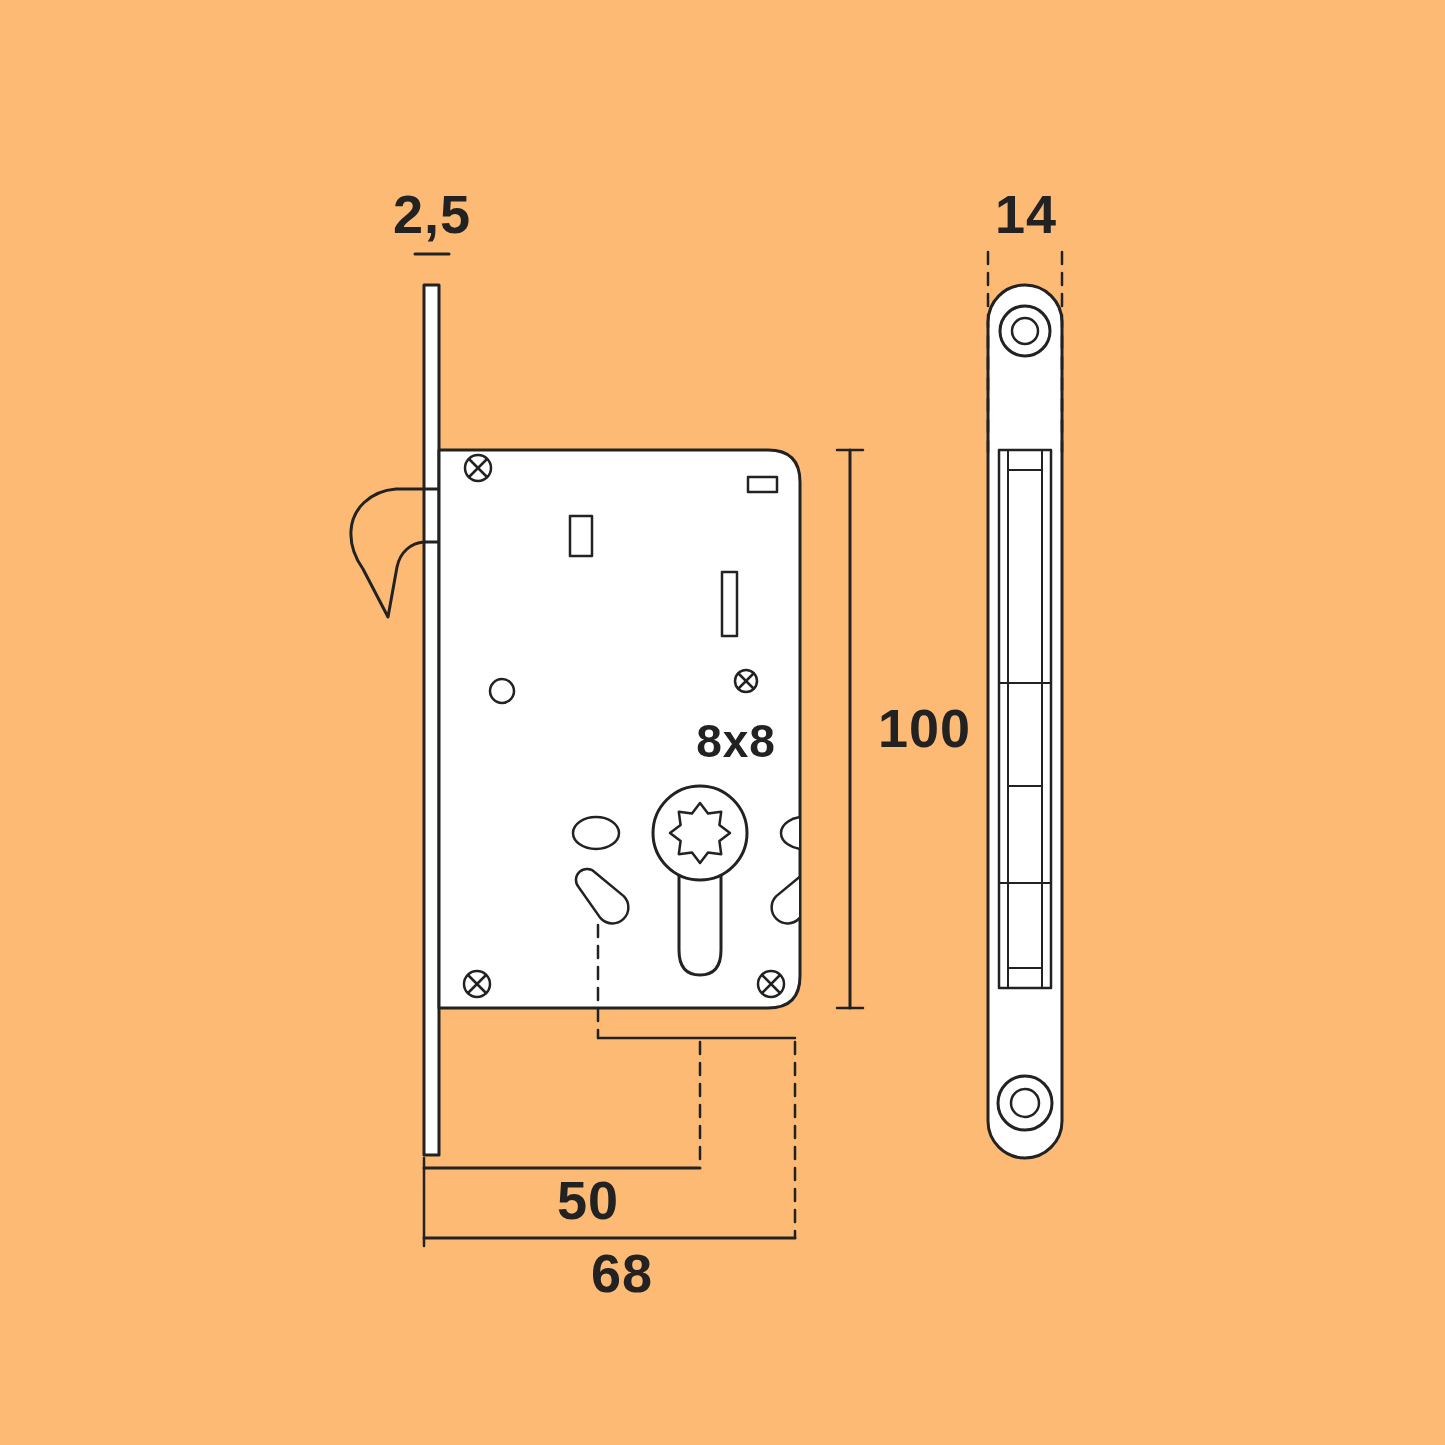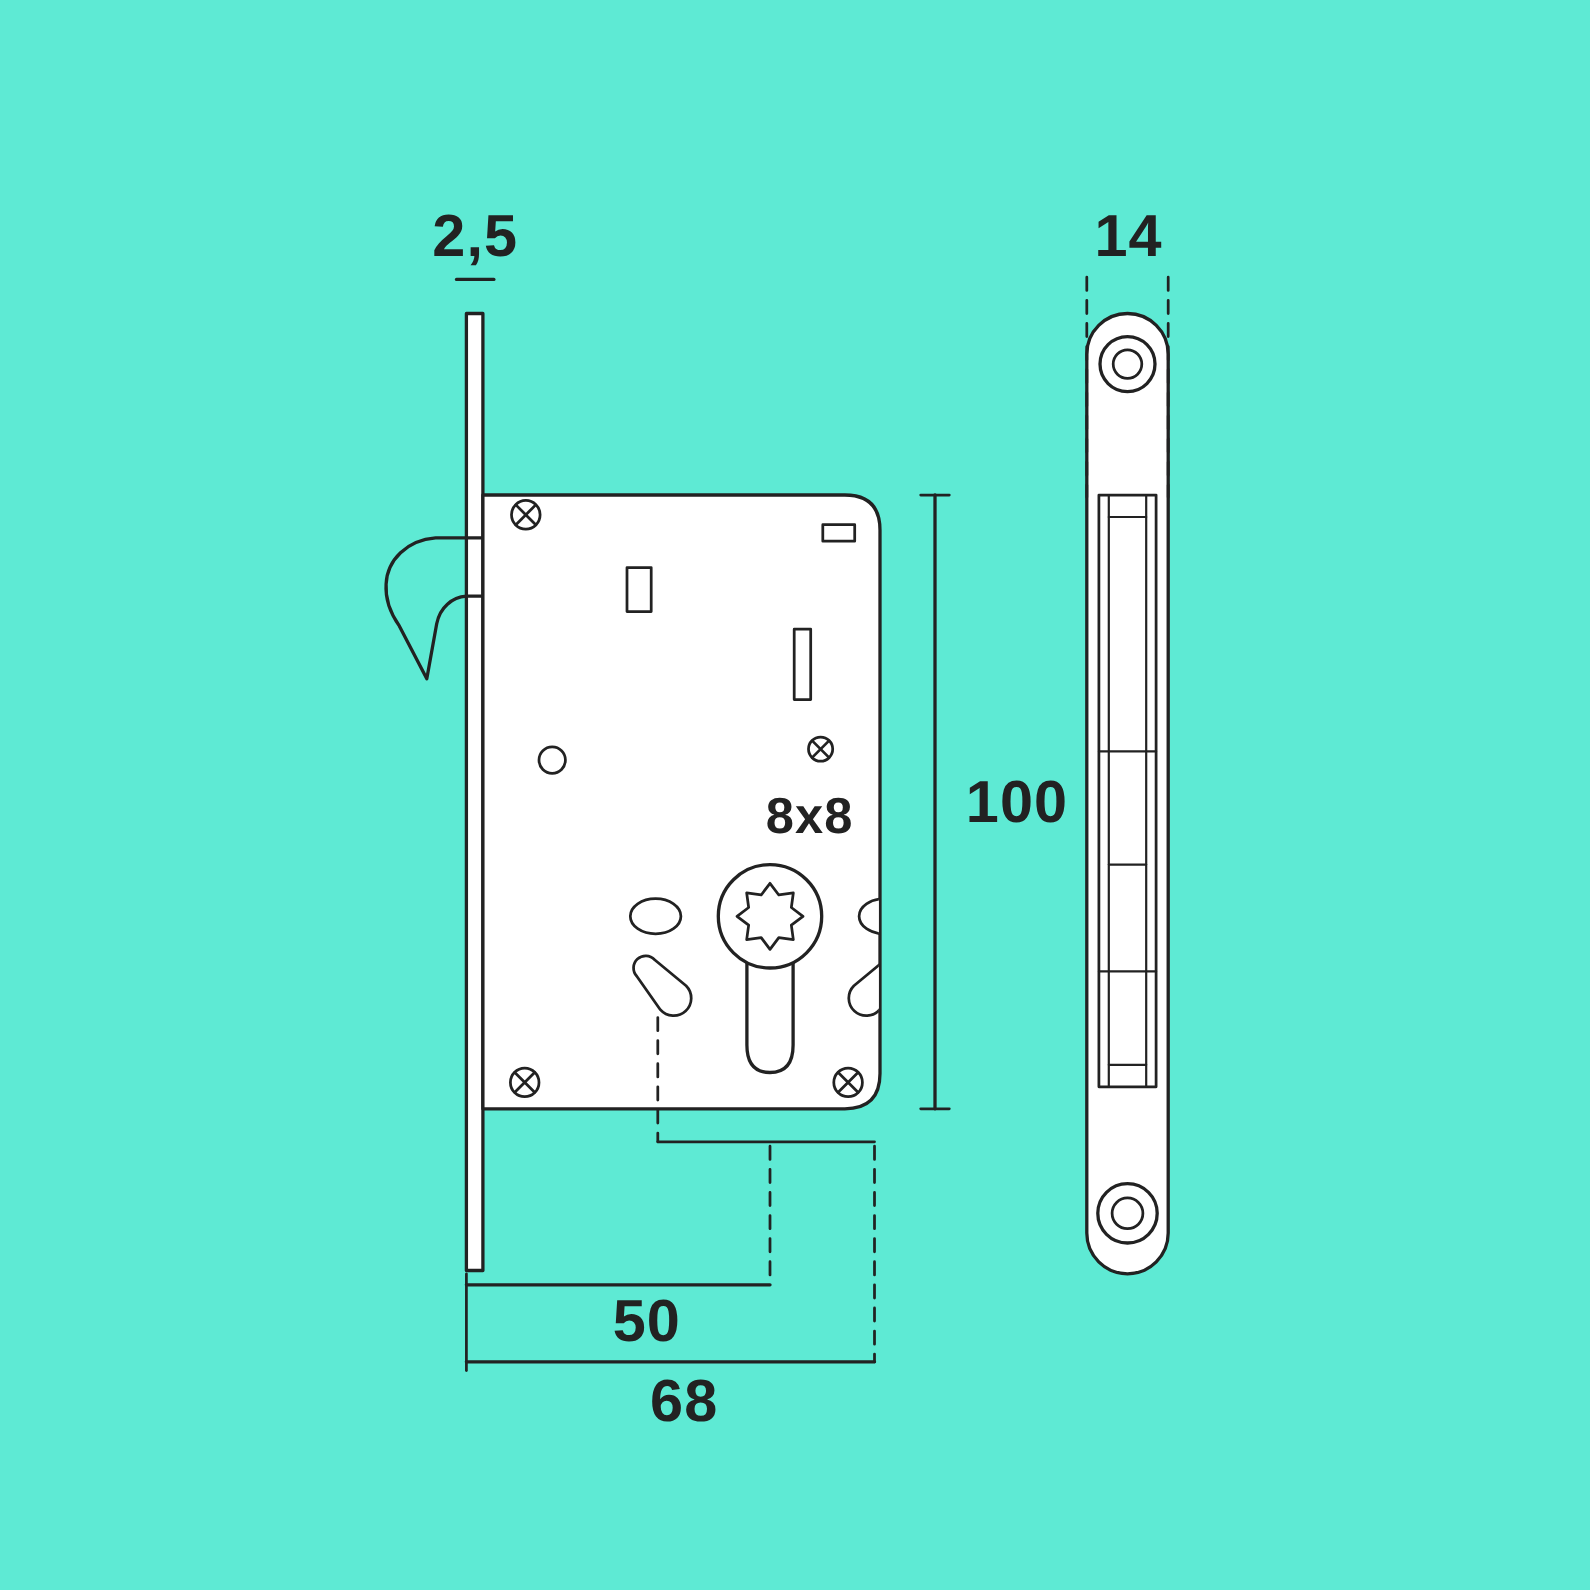--- a/index.html
+++ b/index.html
@@ -4,21 +4,21 @@
 <style>
   html, body {
     margin: 0;
     padding: 0;
     background: #ffffff;
   }
   .canvas {
     position: relative;
     width: 1445px;
     height: 1445px;
-    background: #5eead4;
+    background: #fdba74;
     overflow: hidden;
   }
   svg { display: block; }
   text {
     font-family: "Liberation Sans", sans-serif;
     font-weight: 600;
     letter-spacing: 1px;
   }
   .dim   { font-size: 54px; }
   .dim-s { font-size: 46px; }

